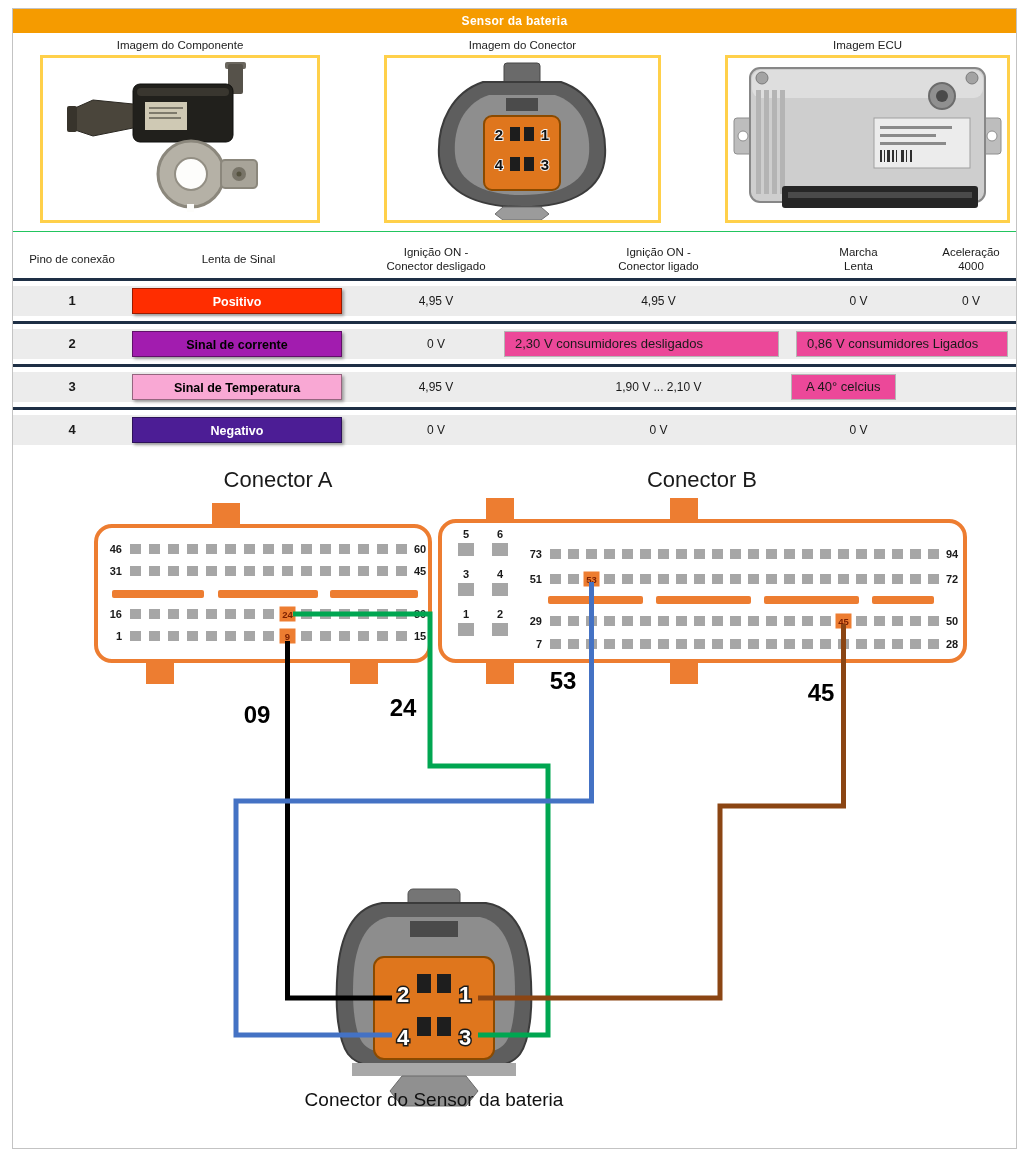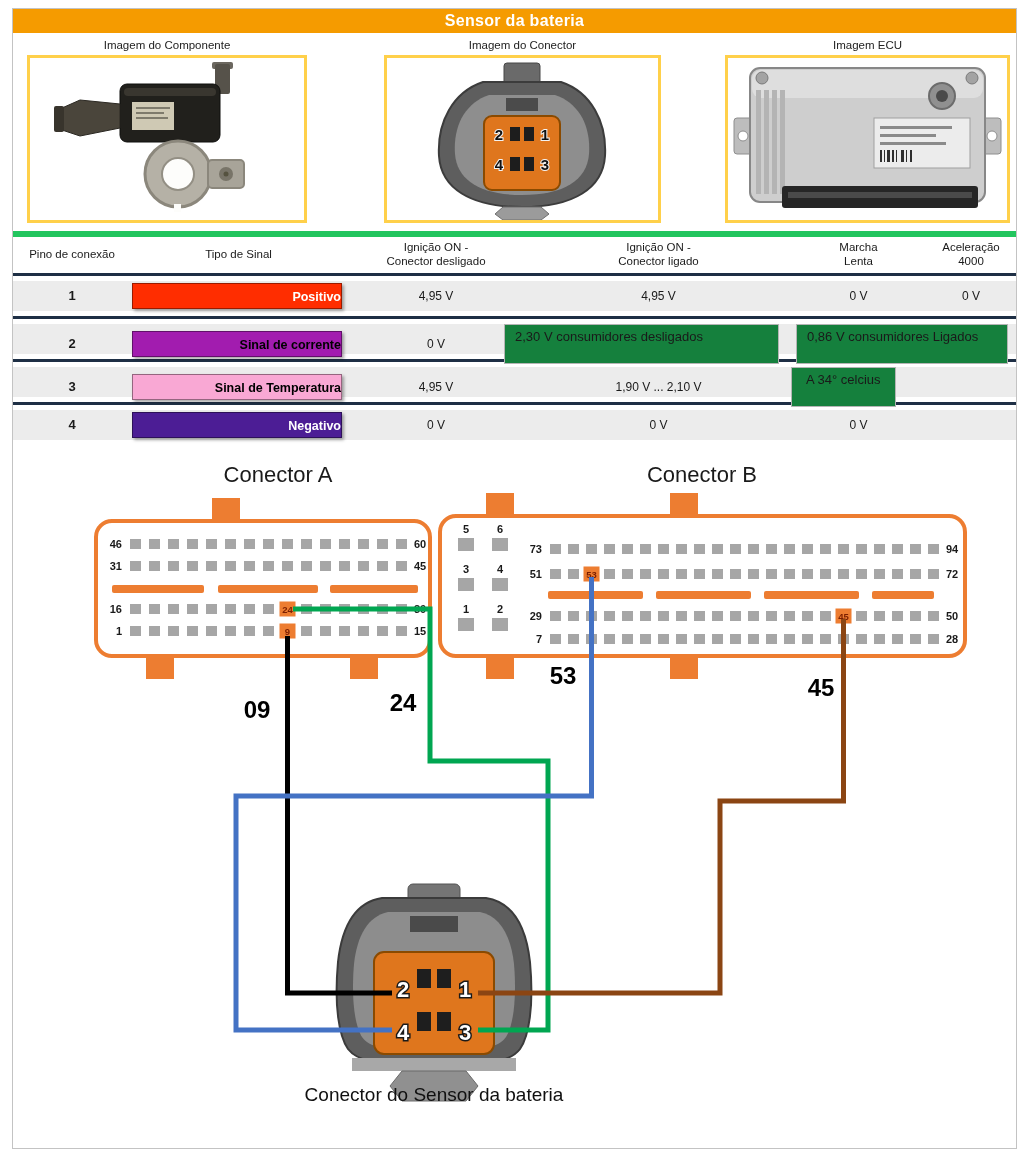--- a/index.html
+++ b/index.html
@@ -1,37 +1,37 @@
 <!DOCTYPE html>
 <html style="--header-bg: #f59b00; --image-border: #ffd04a; --separator: #1e2f45; --connector-orange: #ed7d31; --pin-gray: #a6a6a6;"><head>
 <meta charset="utf-8">
 <style>
   *{box-sizing:border-box;margin:0;padding:0}
   html,body{background:#fff}
   body{width:1029px;height:1157px;font-family:"Liberation Sans",sans-serif;color:#1a1a1a;position:relative}
   .frame{position:relative;margin:8px 12px;border:1px solid #c3c3c3;height:1141px;overflow:hidden;background:#fff}
-  .title-bar{height:24px;background:var(--header-bg,#f59b00);color:#fff;font-weight:bold;font-size:16px;text-align:center;line-height:24px;letter-spacing:.3px}
+  .title-bar{height:24px;background:var(--header-bg,#f59b00);color:#fff;font-weight:bold;font-size:12px;text-align:center;line-height:24px;letter-spacing:.3px}
   .images-row{position:relative;height:198px}
   .img-group{position:absolute;top:6px}
   .img-caption{text-align:center;font-size:11.5px;margin-bottom:4px;color:#222}
   .img-box{border:3px solid var(--image-border,#ffd04a);background:#fff}
   .img-box svg{display:block}
   svg text{font-family:"Liberation Sans",sans-serif}
 
-  .sig-table{border-top:6px solid #22c55e;padding-top:2px;width:100%}
+  .sig-table{border-top:1px solid #22c55e;padding-top:12px;width:100%}
   .thead,.trow{display:grid;grid-template-columns:118px 215px 180px 265px 135px 1fr;align-items:center}
   .thead{padding:2px 0 4px}
   .th{text-align:center;font-size:11.5px;line-height:1.2;white-space:pre-line}
   .sep{height:3px;background:var(--separator,#1e2f45)}
   .trow{height:30px;background:#ececec;margin:5px 0}
   .pin-cell{text-align:center;font-weight:bold;font-size:13px}
   .signal-cell{padding-left:1px}
-  .signal-box{width:210px;height:26px;line-height:26px;text-align:right;font-size:12.5px;font-weight:bold;border:1px solid rgba(0,0,0,.4);box-shadow:2px 2px 3px rgba(0,0,0,.35)}
+  .signal-box{width:210px;height:26px;line-height:26px;text-align:center;font-size:12.5px;font-weight:bold;border:1px solid rgba(0,0,0,.4);box-shadow:2px 2px 3px rgba(0,0,0,.35)}
   .val{text-align:center;font-size:12px}
-  .boxed{background:#15803d;border:1px solid #b5b5b5;height:40px;line-height:24px;font-size:13px;padding:0 10px}
+  .boxed{background:#ec4899;border:1px solid #b5b5b5;height:26px;line-height:24px;font-size:13px;padding:0 10px}
   .boxed.left{text-align:left}
   .wideleft{margin-left:-22px;margin-right:12px}
   .span2{grid-column:5/7;margin:0 8px 0 5px}
   .fit{width:max-content;padding:0 14px}
 
   .diagram{position:relative;margin-top:6px}
   .diagram svg{display:block}
   .conn-title{font-size:22px;fill:#1a1a1a;text-anchor:middle}
   .wirelbl{font-size:24px;font-weight:bold;fill:#000;text-anchor:middle}
   .caption{font-size:19px;fill:#101010;text-anchor:middle}
@@ -40,21 +40,21 @@
 </style>
 </head>
 <body>
 
 <div class="frame">
 
   <div class="title-bar">Sensor da bateria</div>
 
   <div class="images-row">
 
-    <div class="img-group" style="left:14px;width:280px">
+    <div class="img-group" style="left:27px;width:280px">
       <div class="img-caption">Imagem do Componente</div>
       <div class="img-box" style="width:280px;height:168px">
         <svg viewBox="0 0 274 162" width="274" height="162">
           <rect x="182" y="4" width="21" height="7" rx="2" fill="#6b675f"></rect>
           <rect x="185" y="6" width="15" height="30" rx="2" fill="#56524a"></rect>
           <rect x="90" y="26" width="100" height="58" rx="7" fill="#21201c" stroke="#0e0e0c"></rect>
           <rect x="94" y="30" width="92" height="8" rx="4" fill="#39362f"></rect>
           <rect x="102" y="44" width="42" height="28" fill="#cfc9b4"></rect>
           <rect x="106" y="49" width="34" height="2" fill="#7e7a6c"></rect>
           <rect x="106" y="54" width="28" height="2" fill="#7e7a6c"></rect>
@@ -127,21 +127,21 @@
           <rect x="60" y="134" width="184" height="6" fill="#4a4a4a"></rect>
         </svg>
       </div>
     </div>
 
   </div>
 
   <div class="sig-table">
     <div class="thead">
       <div class="th">Pino de conexão</div>
-      <div class="th">Tipo de Sinal</div>
+      <div class="th">Lenta de Sinal</div>
       <div class="th">Ignição ON -
 Conector desligado</div>
       <div class="th">Ignição ON -
 Conector ligado</div>
       <div class="th">Marcha
 Lenta</div>
       <div class="th">Aceleração
 4000</div>
     </div>
     <div class="sep"></div>
@@ -169,21 +169,21 @@
     </div>
     <div class="sep"></div>
 
     <div class="trow">
       <div class="pin-cell">3</div>
       <div class="signal-cell">
         <div class="signal-box" style="background: #f9a8d4; color: rgb(0, 0, 0);">Sinal de Temperatura</div>
       </div>
       <div class="val">4,95 V</div>
       <div class="val">1,90 V ... 2,10 V</div>
-      <div class="boxed left fit">A 34° celcius</div>
+      <div class="boxed left fit">A 40° celcius</div>
     </div>
     <div class="sep"></div>
 
     <div class="trow">
       <div class="pin-cell">4</div>
       <div class="signal-cell">
         <div class="signal-box" style="background: #4c1d95; color: rgb(255, 255, 255);">Negativo</div>
       </div>
       <div class="val">0 V</div>
       <div class="val">0 V</div>

